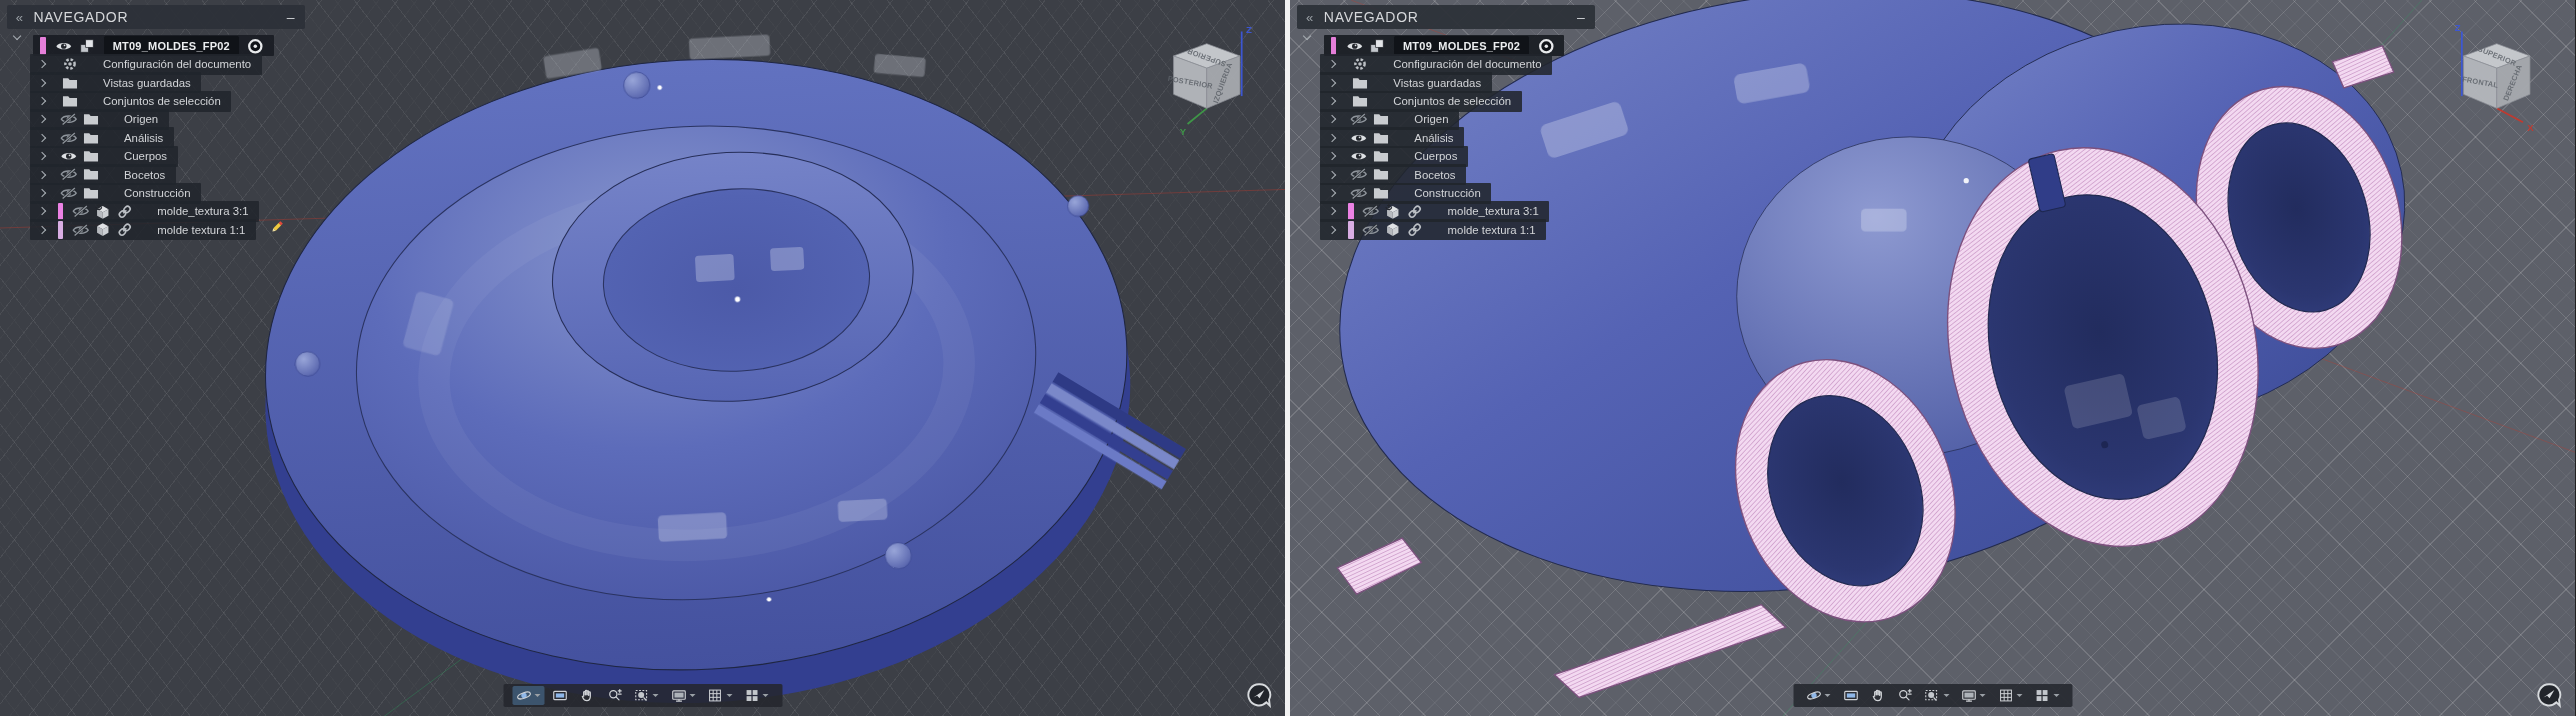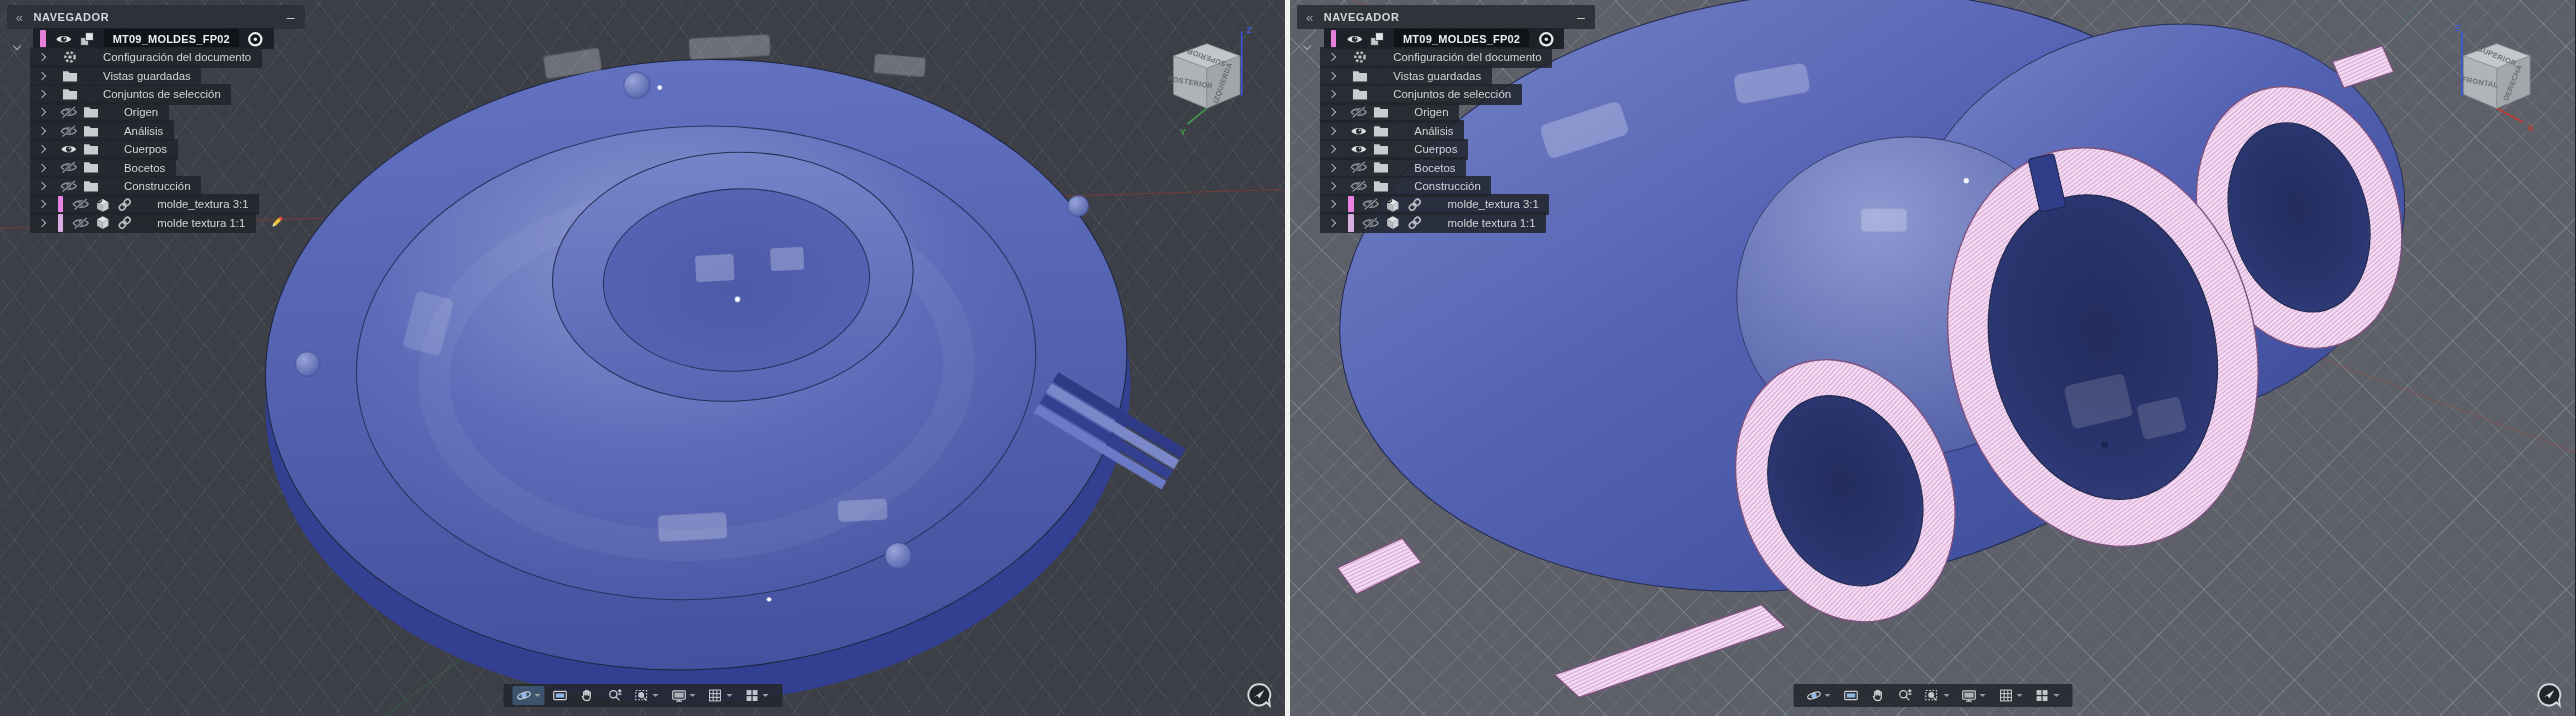--- a/index.html
+++ b/index.html
@@ -24,24 +24,24 @@
     repeating-linear-gradient(45deg, rgba(255,255,255,.05) 0 0.9px, transparent 0.9px 16px),
     repeating-linear-gradient(-45deg, rgba(255,255,255,.05) 0 0.9px, transparent 0.9px 16px);
 }
 .scene{position:absolute;inset:0;width:100%;height:100%}
 
 
 .navigator{position:absolute;top:5.3px;left:7px;width:298px;z-index:6;color:#d3d5d8}
 .nav-header{display:flex;align-items:center;height:24px;background:rgba(45,49,56,.94);
   border-radius:1.8px;padding:0 10.5px 0 8.8px}
 .collapse{color:#9aa0a6;font-size:13px;margin-right:10.5px;line-height:1;cursor:pointer}
-.nav-title{font-size:11px;font-weight:700;letter-spacing:.05em;flex:1;color:#d6d8db}
+.nav-title{font-size:14px;font-weight:400;letter-spacing:.05em;flex:1;color:#d6d8db}
 .minimize{color:#c7cacd;font-size:14px;line-height:1;cursor:pointer}
 .tree{margin-top:6.1px}
-.row{display:flex;align-items:flex-end;height:14px;margin-bottom:4.4px;padding-left:23px}
+.row{display:flex;align-items:flex-start;height:14px;margin-bottom:4.4px;padding-left:23px}
 .row.root{padding-left:5.3px}
 .rowbg{display:inline-flex;align-items:center;height:21px;background:rgba(33,37,44,.88);
   border-radius:0.9px;padding:0 10.5px 0 7px}
 .row.root .rowbg{background:rgba(27,30,36,.94);padding-right:7px}
 .chev-cell{width:21px;display:flex;justify-content:flex-start;align-items:center;flex:none}
 .chev{width:6.1px;height:6.1px;border-right:1.5px solid #a9afb5;border-bottom:1.5px solid #a9afb5;
   transform:rotate(-45deg);margin-left:1.8px}
 .chev.down{transform:rotate(45deg);margin-top:-2.6px}
 .colorbar{width:5.3px;height:17.5px;border-radius:0.9px;margin-right:7px;flex:none}
 .bar-root{background:#e57fd9}

